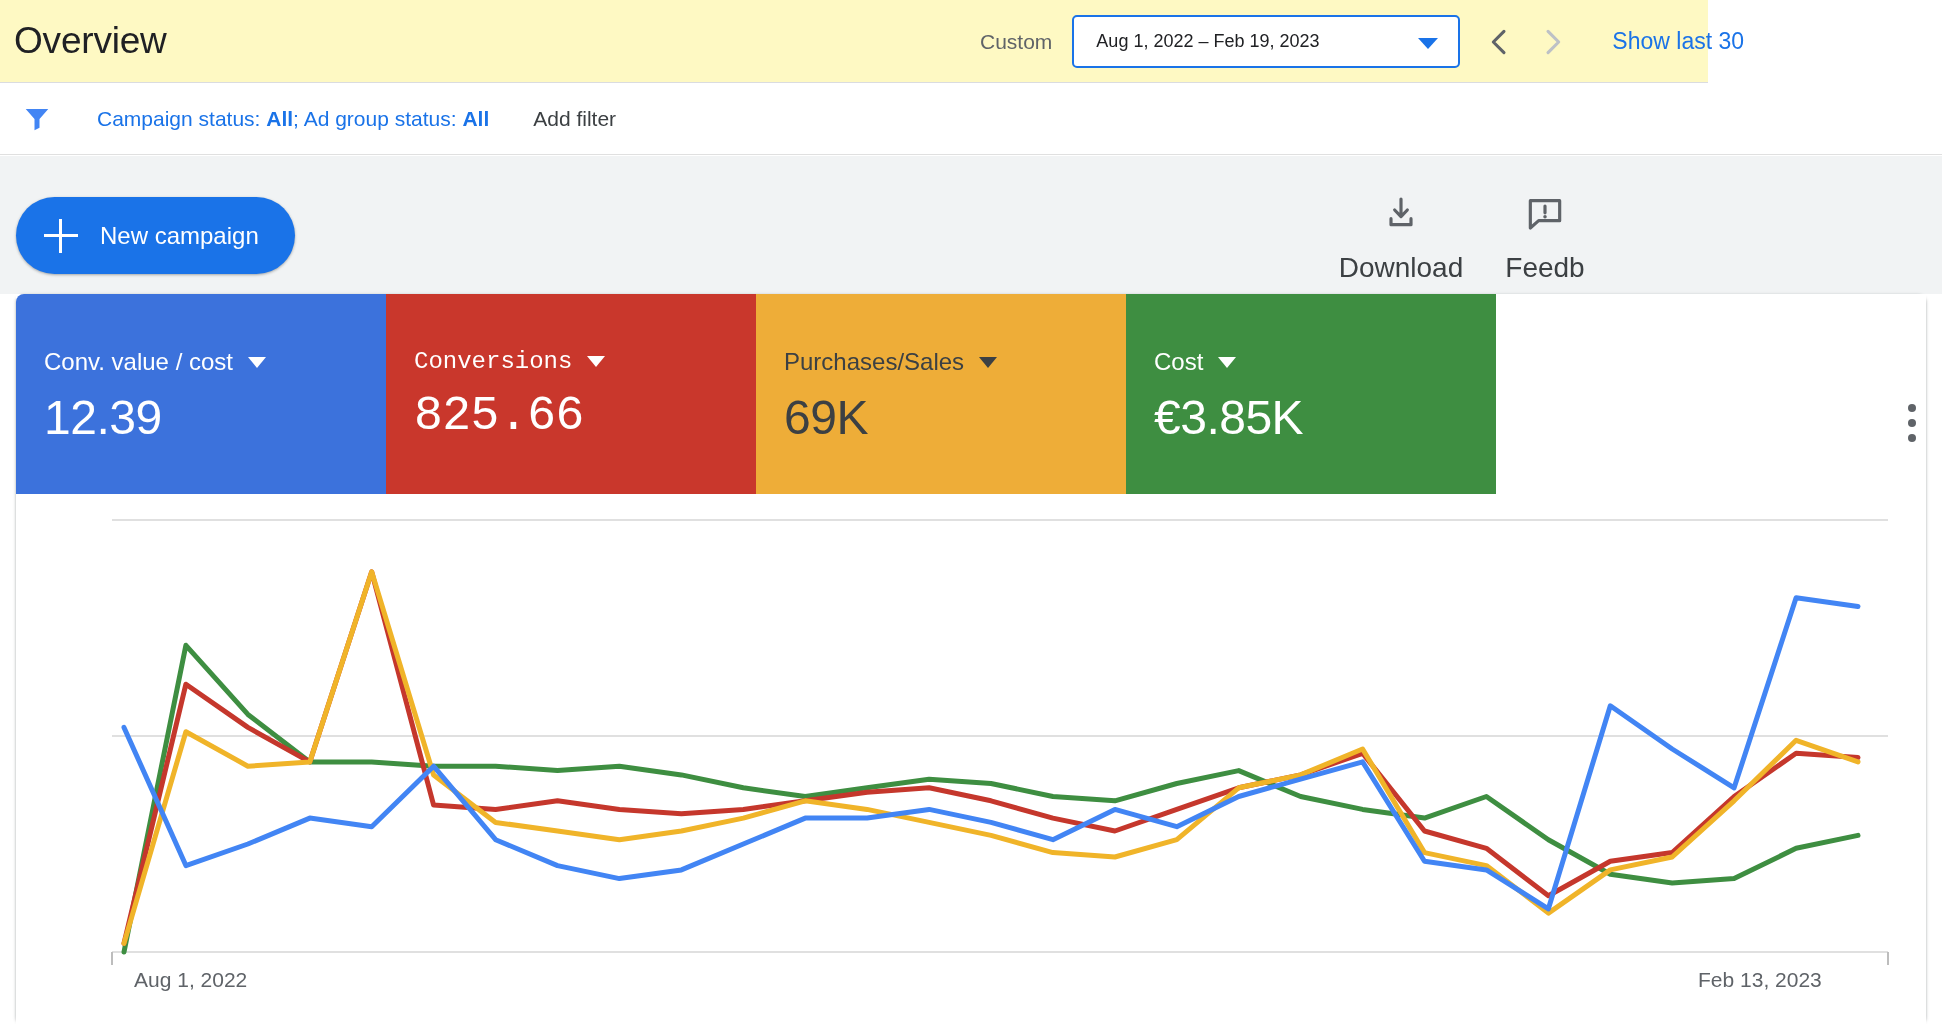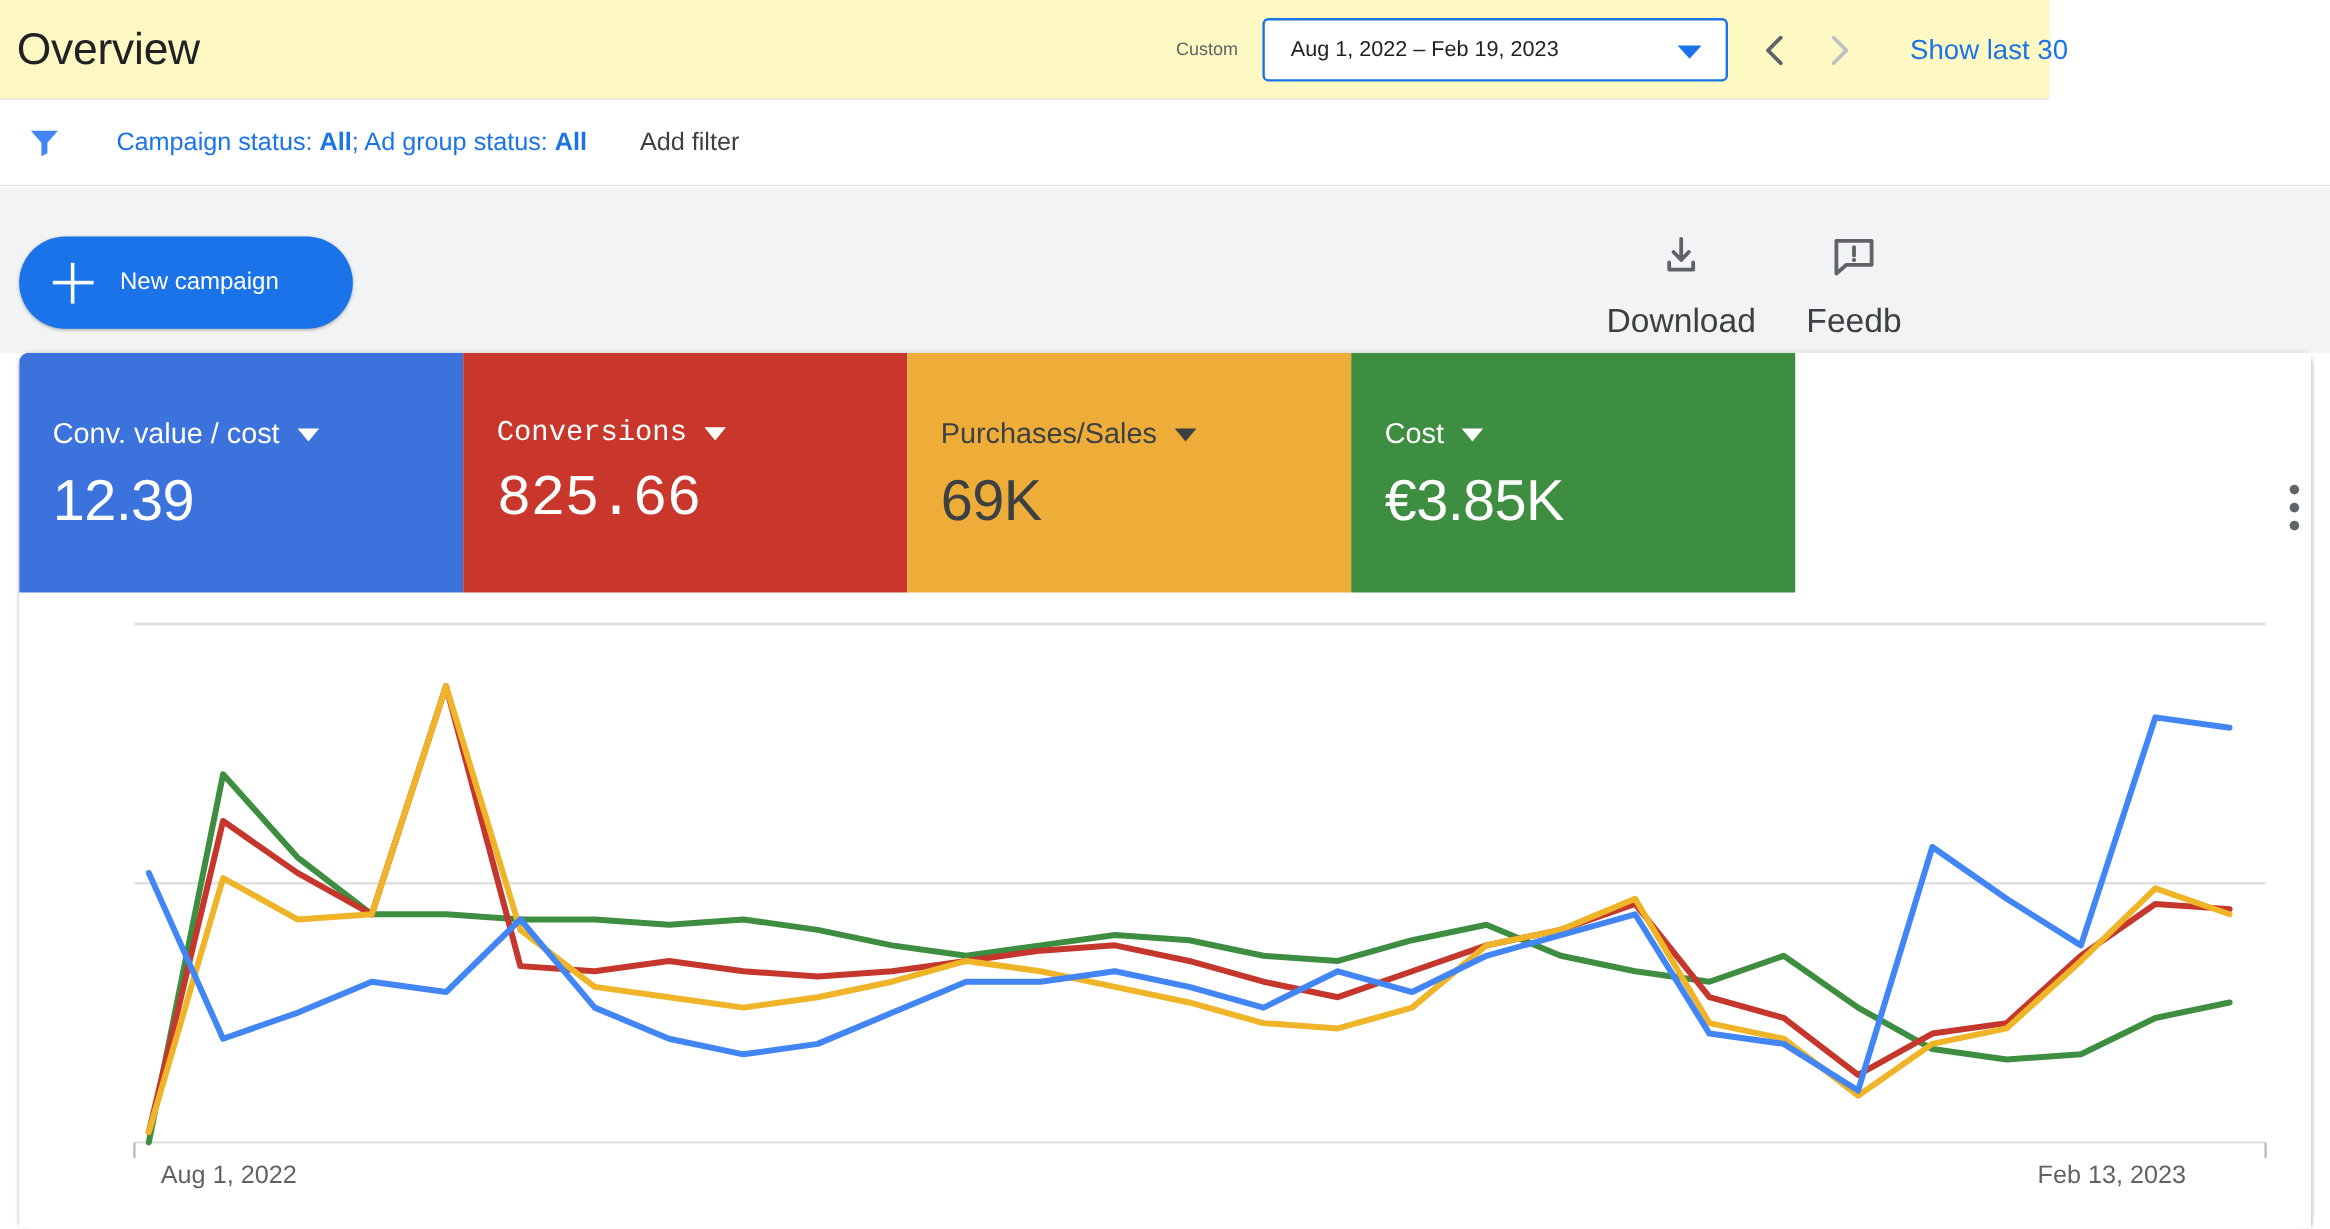--- a/index.html
+++ b/index.html
@@ -22,21 +22,21 @@
     position: absolute; left: 14px; top: 19px;
     font-size: 37px; font-weight: 400;
     color: #202124; letter-spacing: -0.2px;
     line-height: 44px;
   }
   .date-area {
     position: absolute; left: 980px; top: 0;
     height: 83px; display: flex; align-items: center; gap: 0;
   }
   .date-preset {
-    font-size: 15px; color: #5f6368; margin-right: 20px; white-space: nowrap;
+    font-size: 21px; color: #5f6368; margin-right: 20px; white-space: nowrap;
   }
   .date-box {
     width: 388px; height: 53px;
     border: 2px solid #1a73e8; border-radius: 5px;
     background: #fff;
     display: flex; align-items: center;
     padding: 0 18px 0 22px;
     position: relative;
   }
   .date-value { font-size: 18px; color: #202124; white-space: nowrap; }
@@ -82,21 +82,21 @@
     width: 1942px; height: 138px;
     background: #f1f3f4;
   }
   .new-campaign {
     position: absolute; left: 16px; top: 41px;
     height: 77px; min-width: 278px;
     background: #1a73e8; color: #fff;
     border-radius: 40px; border: none;
     display: flex; align-items: center;
     padding: 0 36px 0 28px;
-    font-size: 20px; font-weight: 500;
+    font-size: 24px; font-weight: 500;
     cursor: pointer;
     box-shadow: 0 1px 3px rgba(60,64,67,0.30), 0 1px 2px rgba(60,64,67,0.15);
   }
   .plus-icon {
     width: 34px; height: 34px; position: relative; margin-right: 22px; flex: none;
   }
   .plus-icon::before, .plus-icon::after {
     content: ""; position: absolute; background: #fff;
   }
   .plus-icon::before { left: 0; top: 15px; width: 34px; height: 3px; }

